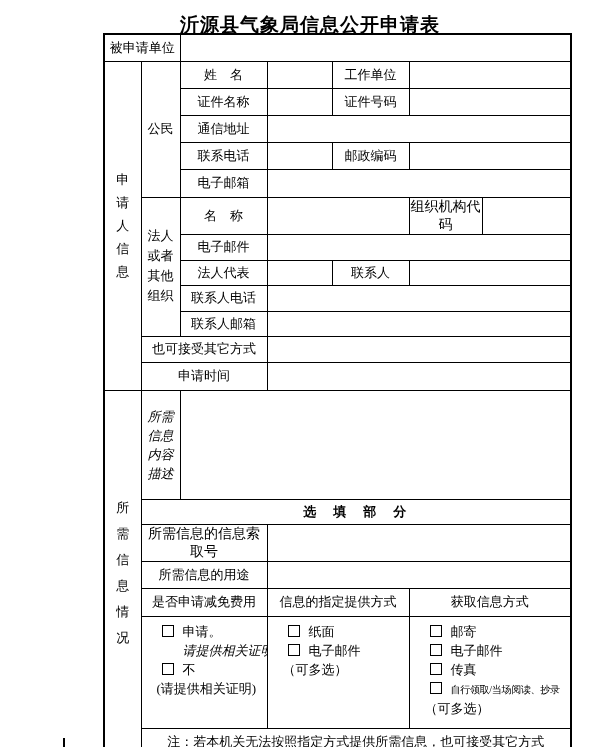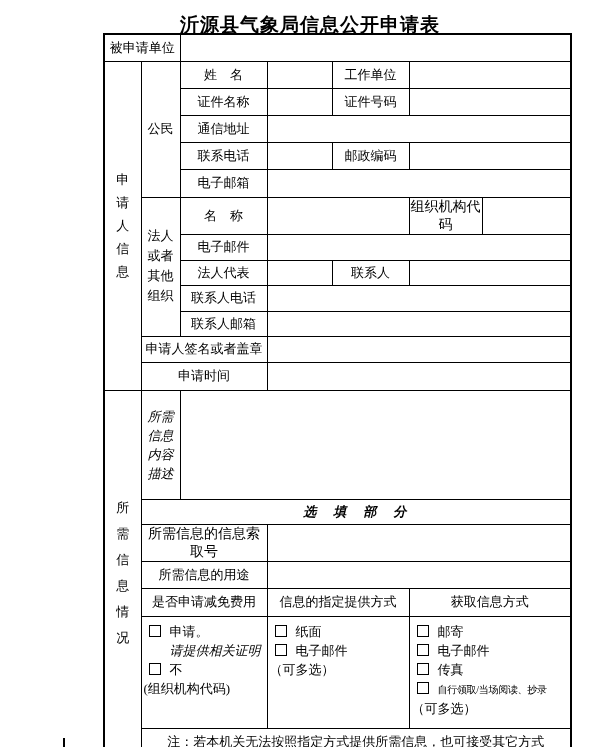--- a/index.html
+++ b/index.html
@@ -20,24 +20,24 @@
   }
   td{
     border:1px solid #000;font-size:13px;text-align:center;
     vertical-align:middle;padding:0;overflow:hidden;
   }
   td.vlbl{white-space:pre-line;line-height:23px;}
   td.vlbl-sec2{white-space:pre-line;line-height:26px;}
   td.vlbl-grp{white-space:pre-line;line-height:20px;font-family:Liberation Mono, monospace;}
   td.vlbl-desc{white-space:pre-line;line-height:19px;vertical-align:middle;font-style:italic;}
   td.tight{font-size:14px;}
-  td.bold{font-weight:bold;letter-spacing:2px;font-style:italic;}
+  td.bold{font-weight:bold;letter-spacing:2px;}
   td.val{background:#fff;}
   td.topval{vertical-align:top;text-align:left;}
-  td.optcell{vertical-align:top;text-align:left;padding:5px 2px 0 7px;}
+  td.optcell{vertical-align:top;text-align:left;padding:5px 2px 0 20px;}
   .opt{line-height:19px;white-space:nowrap;}
   .opt-proof{padding-left:21px;font-style:italic;}
   .opt-paren{margin-left:-5px;}
   .opt .small{font-size:10px;letter-spacing:-0.3px;}
   .cb{
     display:inline-block;width:10px;height:10px;border:1px solid #000;
     margin-right:9px;vertical-align:-1px;background:#fff;
   }
   .note-cell{font-size:13px;}
   .cursor{position:absolute;left:63px;top:738px;width:2px;height:9px;background:#000;}
@@ -119,21 +119,21 @@
     <tr style="height:26px">
       <td>联系人电话</td>
       <td colspan="4" class="val"></td>
     </tr>
     <tr style="height:25px">
       <td>联系人邮箱</td>
       <td colspan="4" class="val"></td>
     </tr>
 
     <tr style="height:26px">
-      <td colspan="2">申请人签名或者盖章</td>
+      <td colspan="2">也可接受其它方式</td>
       <td colspan="4" class="val"></td>
     </tr>
     <tr style="height:28px">
       <td colspan="2">申请时间</td>
       <td colspan="4" class="val"></td>
     </tr>
 
     <tr style="height:109px">
       <td rowspan="7" class="vlbl-sec2">所
 需
@@ -161,21 +161,21 @@
     <tr style="height:28px">
       <td colspan="2">是否申请减免费用</td>
       <td colspan="2">信息的指定提供方式</td>
       <td colspan="2">获取信息方式</td>
     </tr>
     <tr style="height:112px">
       <td colspan="2" class="optcell">
         <div class="opt"><span class="cb"></span><span>申请。</span></div>
         <div class="opt opt-proof">请提供相关证明</div>
         <div class="opt"><span class="cb"></span><span>不</span></div>
-        <div class="opt opt-paren">(组织机构代码)</div>
+        <div class="opt opt-paren">(请提供相关证明)</div>
       </td>
       <td colspan="2" class="optcell">
         <div class="opt"><span class="cb"></span><span>纸面</span></div>
         <div class="opt"><span class="cb"></span><span>电子邮件</span></div>
         <div class="opt opt-paren">（可多选）</div>
       </td>
       <td colspan="2" class="optcell">
         <div class="opt"><span class="cb"></span><span>邮寄</span></div>
         <div class="opt"><span class="cb"></span><span>电子邮件</span></div>
         <div class="opt"><span class="cb"></span><span>传真</span></div>

